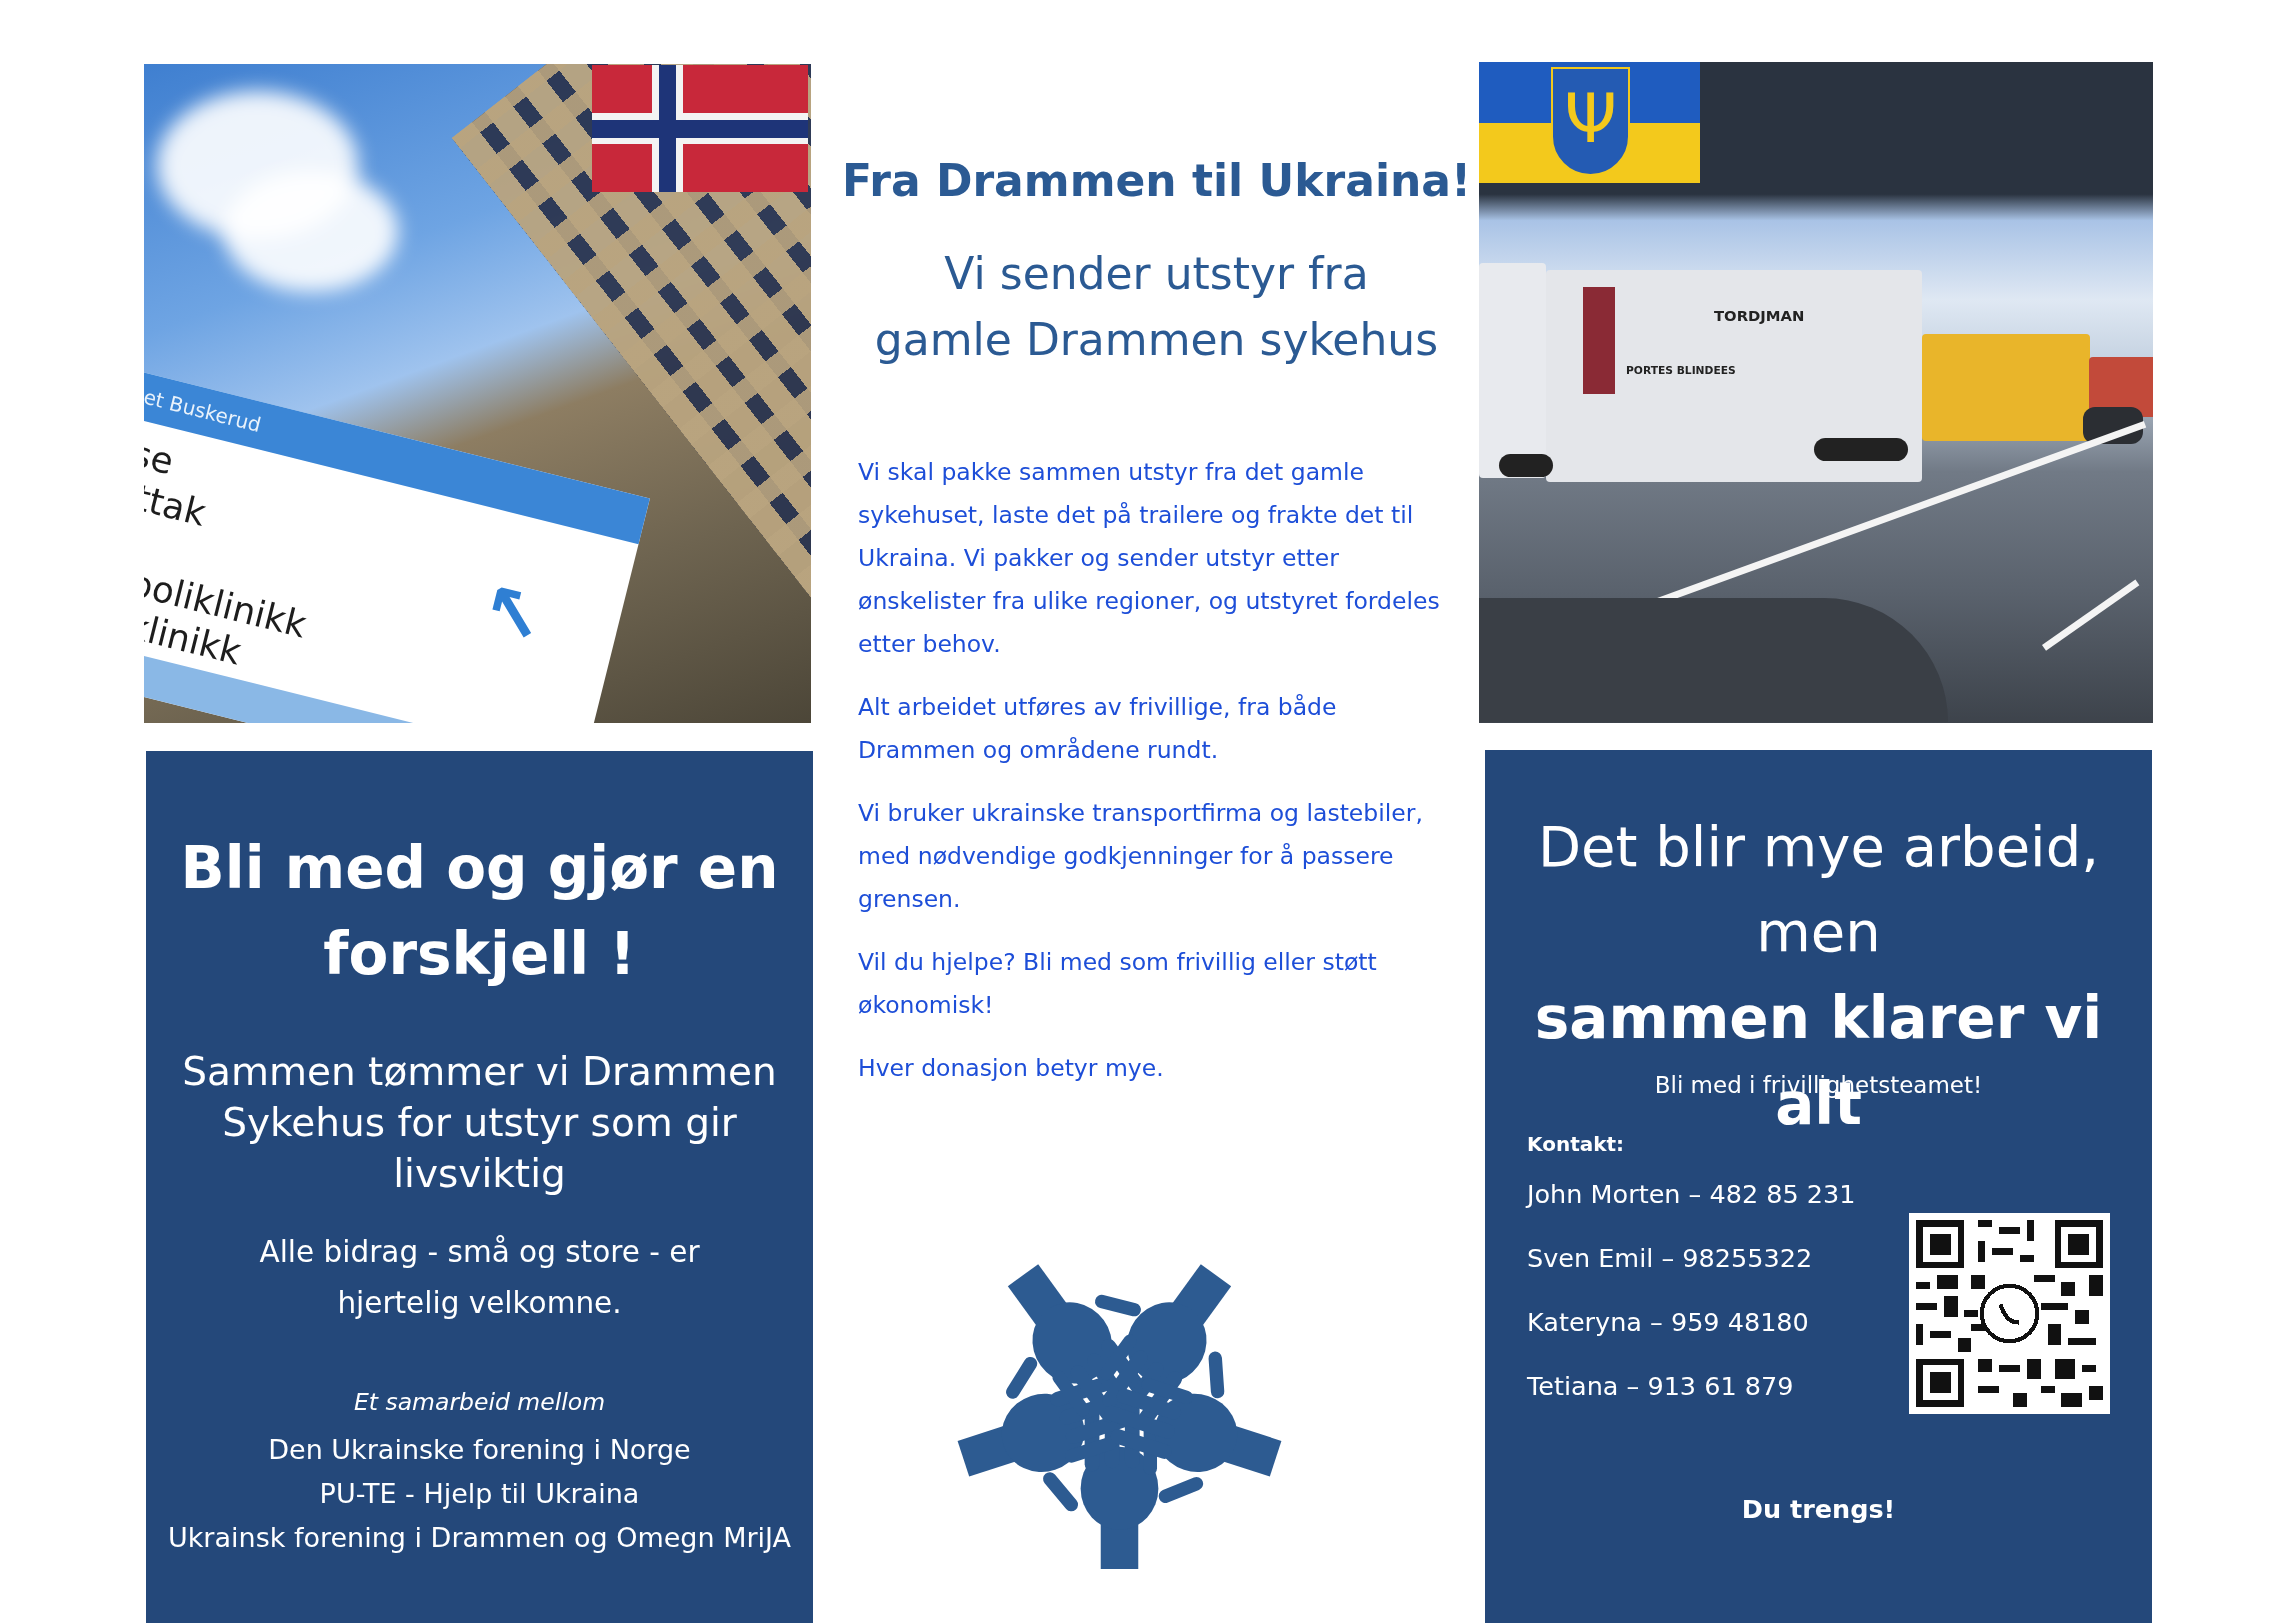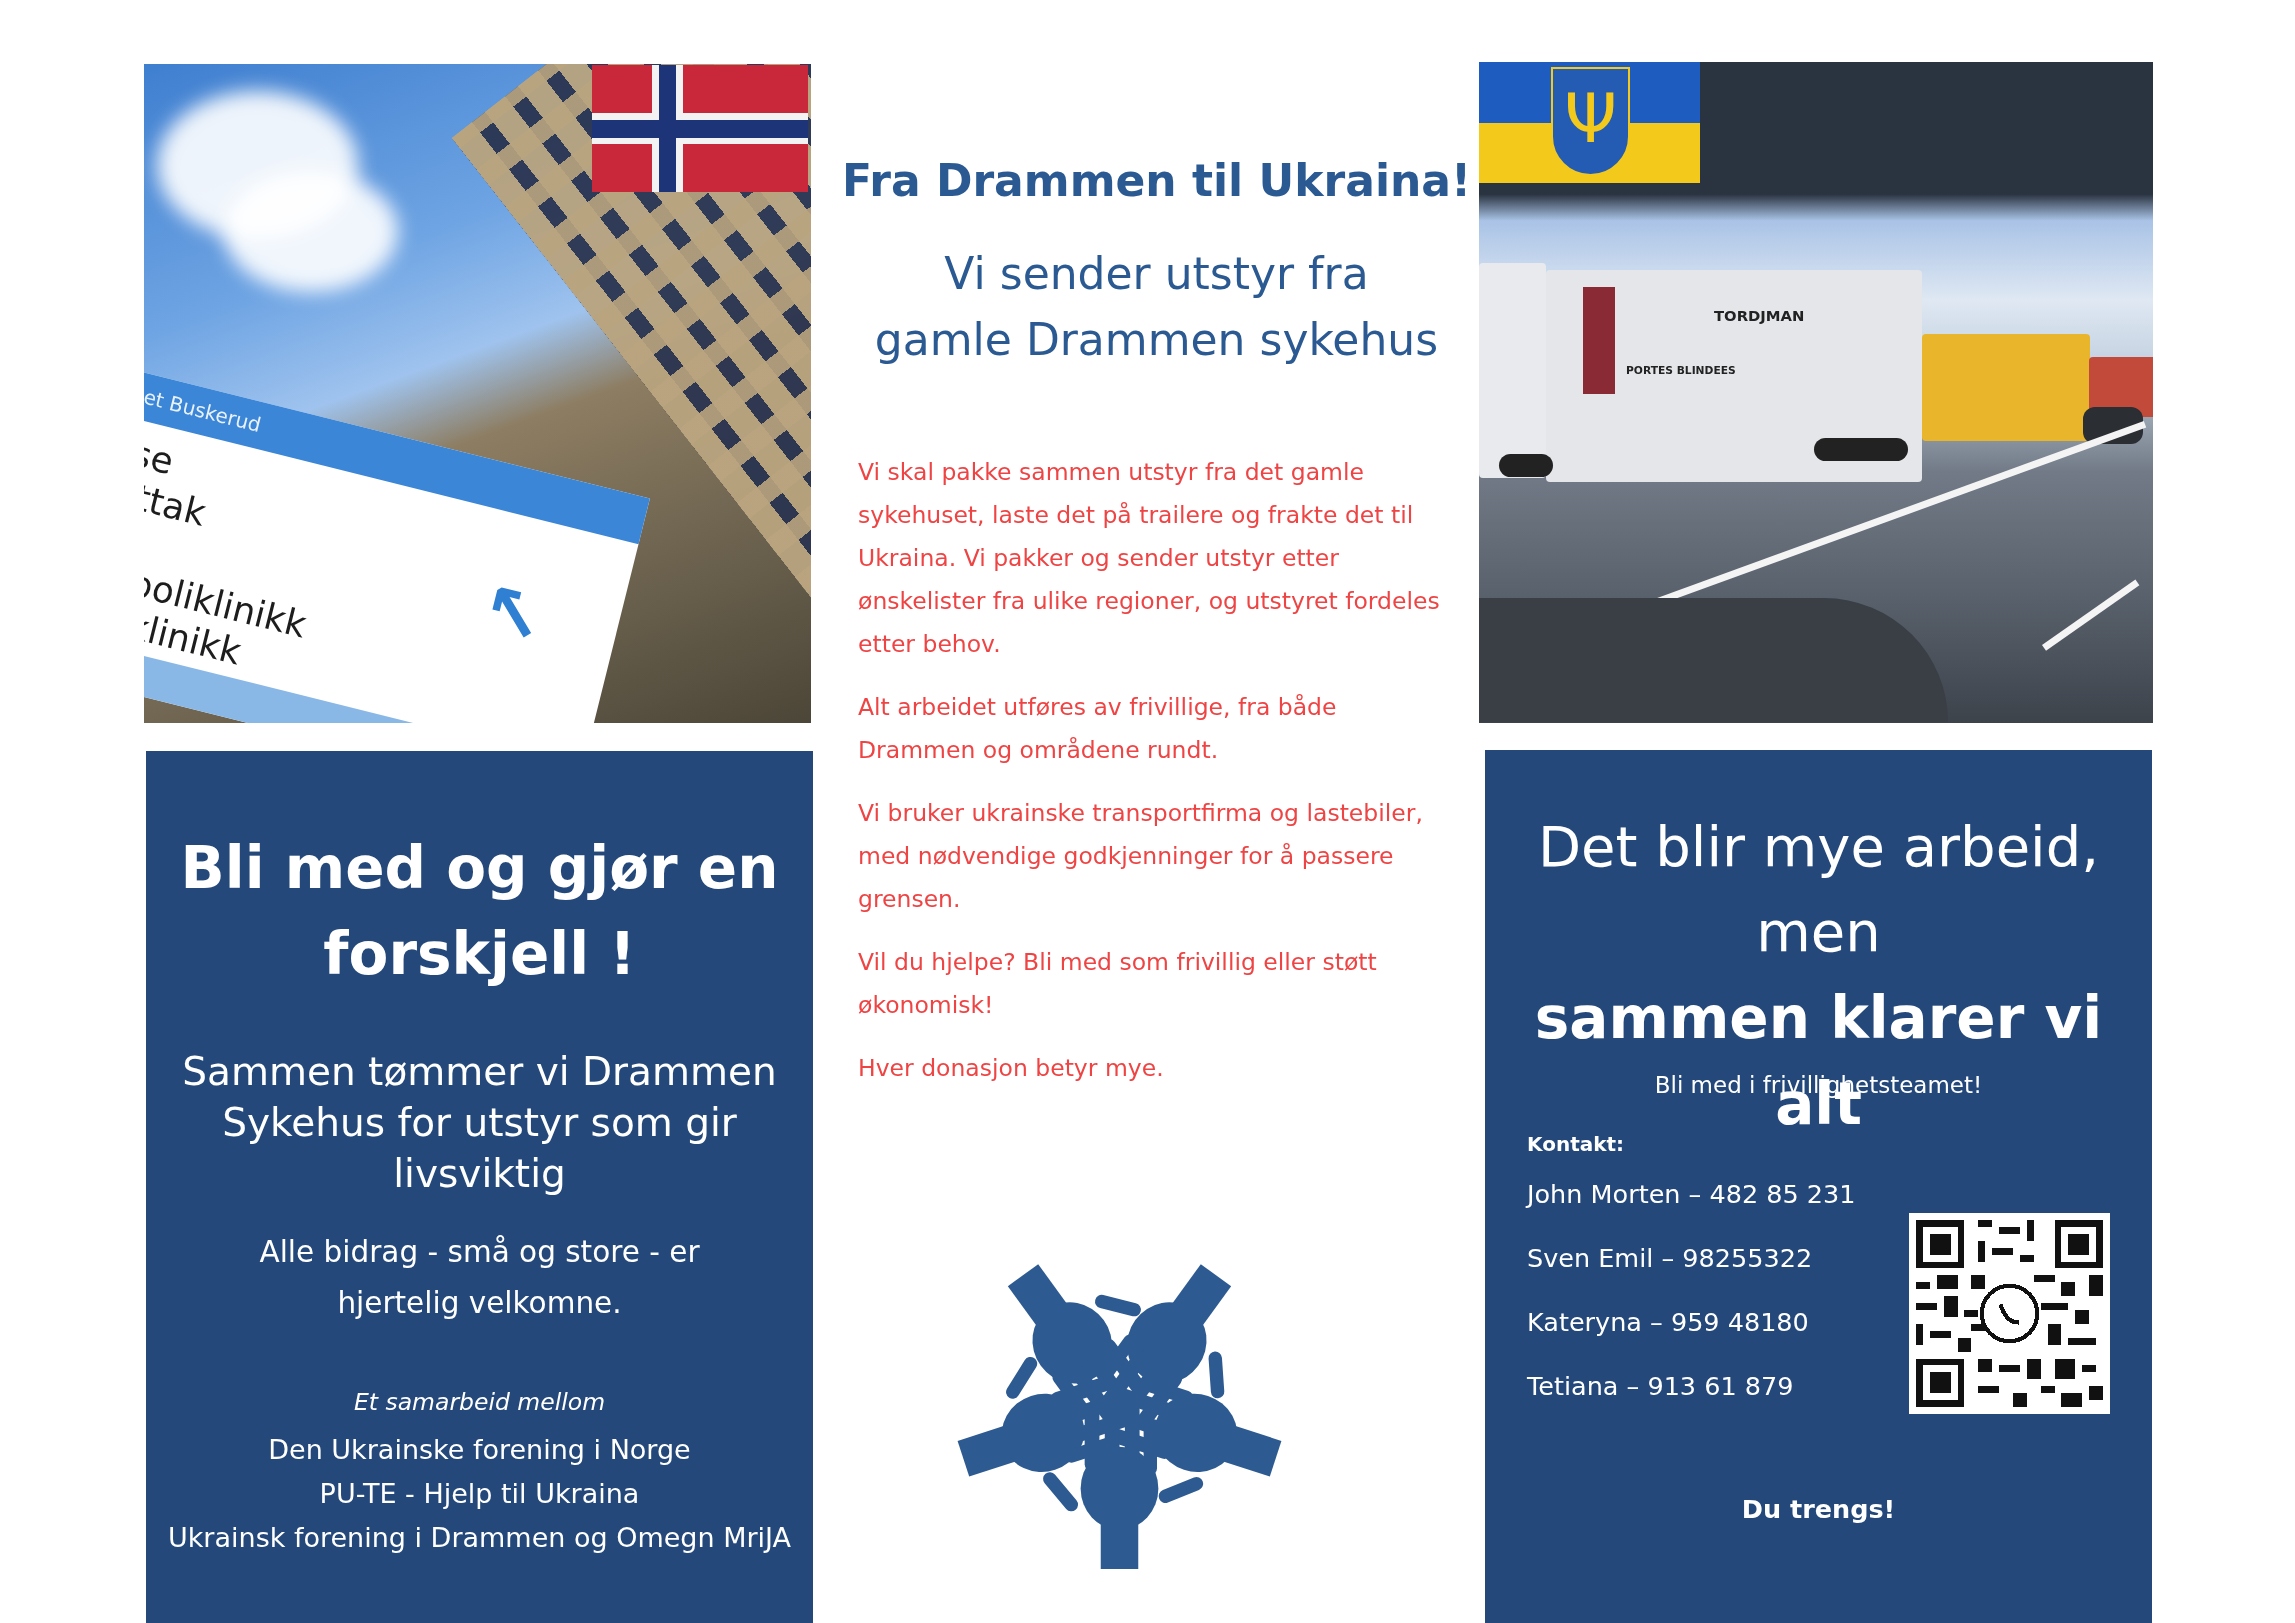--- a/index.html
+++ b/index.html
@@ -38,21 +38,21 @@
   #left-blue { left:146px; top:723px; width:667px; height:878px; }
   #left-headline { position:absolute; left:0; top:74px; width:100%; font-size:58px; font-weight:bold; line-height:86px; }
   #left-body1 { position:absolute; left:0; top:295px; width:100%; font-size:39px; line-height:51px; }
   #left-body2 { position:absolute; left:0; top:476px; width:100%; font-size:29.5px; line-height:51px; }
   #left-collab-intro { position:absolute; left:0; top:637px; width:100%; font-size:23.5px; font-style:italic; }
   #left-partners { position:absolute; left:0; top:677px; width:100%; font-size:27px; line-height:44px; }
 
   
   #mid-title { position:absolute; left:821px; top:127px; width:671px; color:#2b5a93; font-size:44px; font-weight:bold; }
   #mid-subtitle { position:absolute; left:821px; top:213px; width:671px; color:#2b5a93; font-size:44px; line-height:66px; }
-  #mid-body { position:absolute; left:858px; top:451px; width:590px; color:#ef4444; font-size:23.5px; line-height:43px; }
+  #mid-body { position:absolute; left:858px; top:451px; width:590px; color:#1d4ed8; font-size:23.5px; line-height:43px; }
   #mid-body p { margin:0 0 20px 0; }
   #hands { position:absolute; left:952px; top:1247px; width:335px; height:322px; }
 
   
   #right-photo { left:1479px; top:62px; width:674px; height:661px;
     background: linear-gradient(180deg, #2a3340 0%, #2a3340 20%, #a9c3e6 24%, #dfe8f3 36%, #c6d3e2 45%, #717a86 62%, #5a626d 80%, #3d434b 100%); }
   #ukraine-flag { position:absolute; left:0; top:0; width:221px; height:121px; }
   #ukraine-flag .top { height:50%; background:#1f5cbf; }
   #ukraine-flag .bottom { height:50%; background:#f3c91c; }
   #ukraine-flag .shield { position:absolute; left:72px; top:5.4px; width:79px; height:109px; background:#245bb3;

